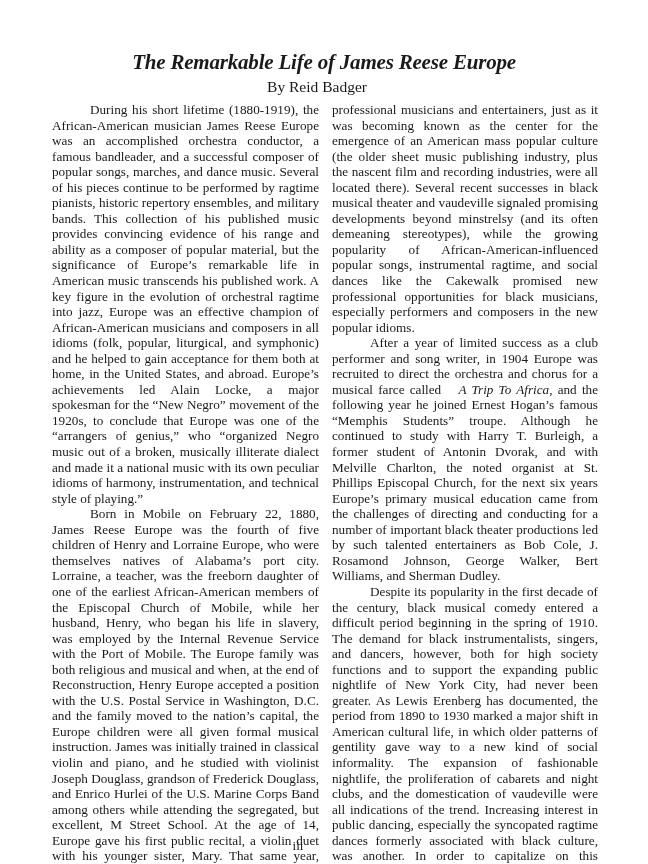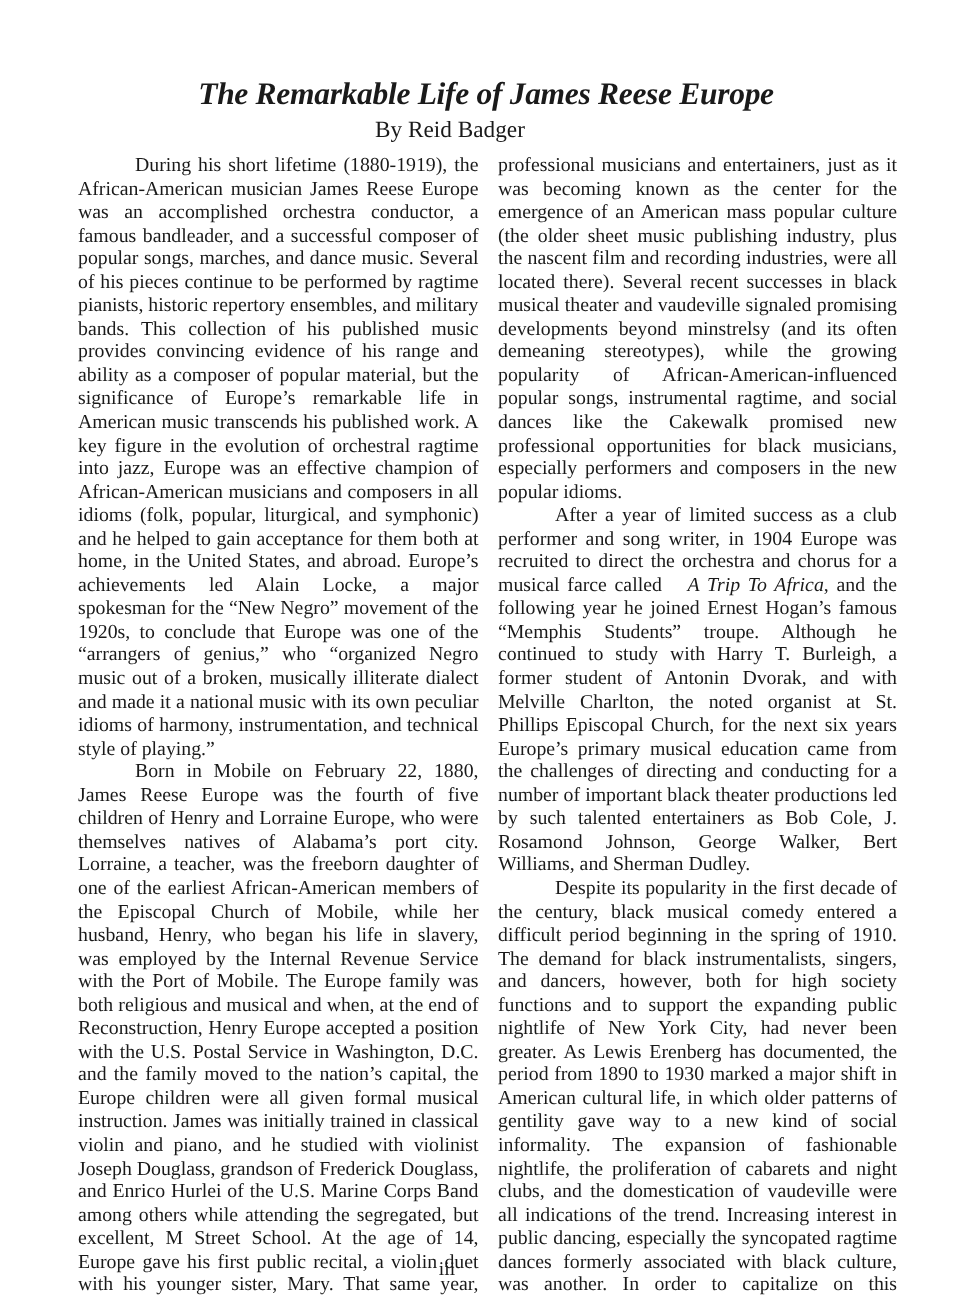--- a/index.html
+++ b/index.html
@@ -1,20 +1,20 @@
 <!DOCTYPE html>
 <html><head>
 <meta charset="utf-8">
 <style>
   html, body { margin: 0; padding: 0; background: #ffffff; }
   body { width: 648px; height: 864px; overflow: hidden; position: relative;
          font-family: "Liberation Serif", "DejaVu Serif", serif; color: #1a1a1a; }
   .title { position: absolute; left: 0; width: 648px; top: 50px; text-align: center;
            font-size: 21px; font-weight: bold; font-style: italic; letter-spacing: -0.2px; }
-  .byline { position: absolute; left: 0; width: 600px; top: 78px; text-align: center;
+  .byline { position: absolute; left: 17px; width: 600px; top: 78px; text-align: center;
             font-size: 15.5px; }
   .col { position: absolute; top: 102px; width: 267px; font-size: 13.2px; line-height: 15.55px;
          text-align: justify; hyphens: none; }
   .col.left { left: 52px; }
   .col.right { left: 332px; width: 266px; }
   .col p { margin: 0; text-indent: 38px; }
   .col p.cont { text-indent: 0; }
   .col i { font-style: italic; margin-left: 12px; }
   .folio { position: absolute; top: 838px; left: 0; width: 596px; text-align: center; font-size: 13px; }
 </style>

